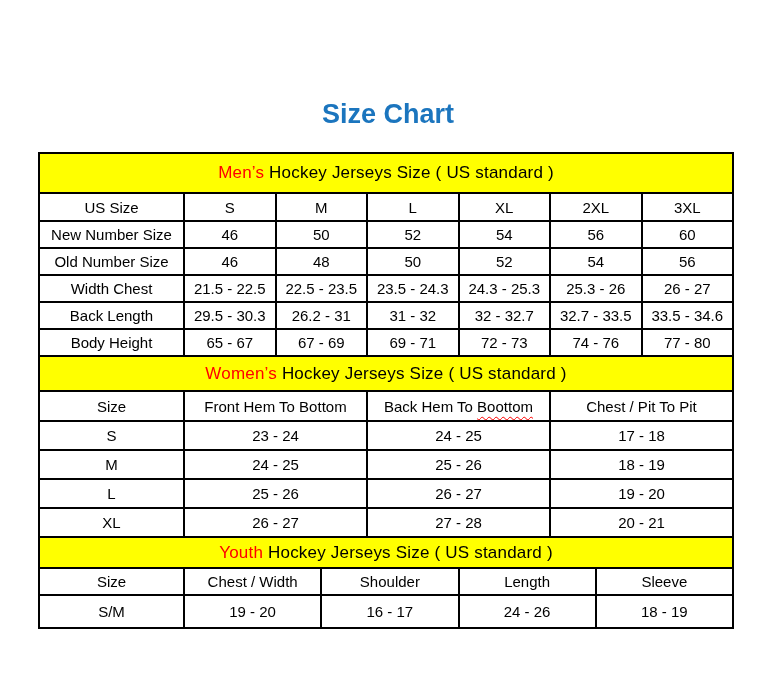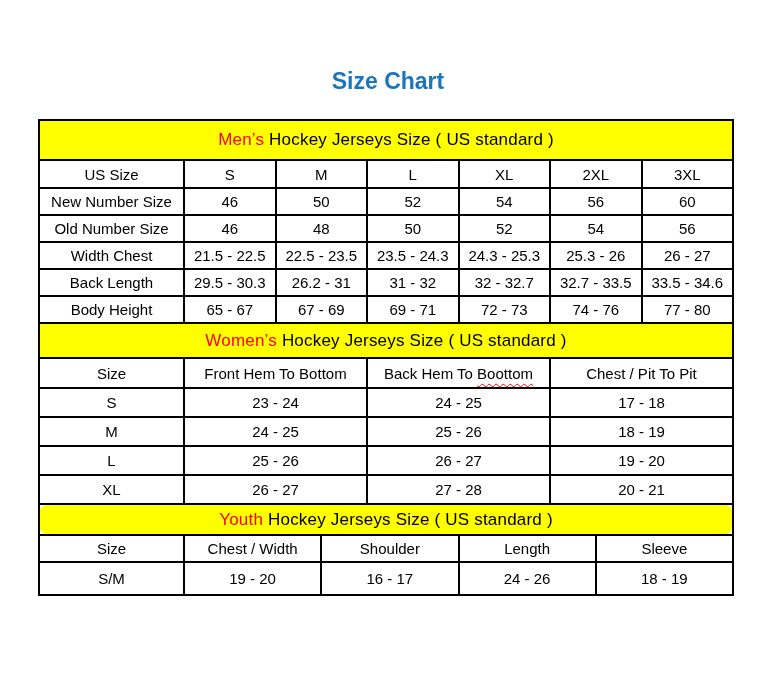--- a/index.html
+++ b/index.html
@@ -9,25 +9,25 @@
   }
   body {
     width: 776px;
     height: 692px;
     overflow: hidden;
     font-family: "Liberation Sans", "DejaVu Sans", sans-serif;
     color: #000000;
   }
   .page-title {
     margin: 0;
-    padding-top: 59px;
+    padding-top: 92px;
     height: 44px;
     line-height: 44px;
     text-align: center;
-    font-size: 23px;
+    font-size: 27px;
     font-weight: bold;
     color: #1B75BE;
     letter-spacing: 0px;
   }
   .chart-wrapper {
     width: 696px;
     margin: 16px 0 0 38px;
   }
   table.size-table {
     border-collapse: collapse;
@@ -58,21 +58,21 @@
 
   
   .men-table   td.band-cell { height: 38px; }
   .men-table   tr.col-header-row td { height: 26px; margin-left: 28px; }
   .men-table   tr.data-row td { height: 25px; }
 
   .women-table td.band-cell { height: 33px; }
   .women-table tr.col-header-row td { height: 28px; }
   .women-table tr.data-row td { height: 27px; }
 
-  .youth-table td.band-cell { height: 29px; border-radius: 10px; }
+  .youth-table td.band-cell { height: 29px; }
   .youth-table tr.col-header-row td { height: 25px; }
   .youth-table tr.data-row td { height: 31px; }
 
   .misspell {
     text-decoration: underline wavy #FF0000 1px;
     text-underline-offset: 4px;
   }
 </style>
 </head>
 <body>

